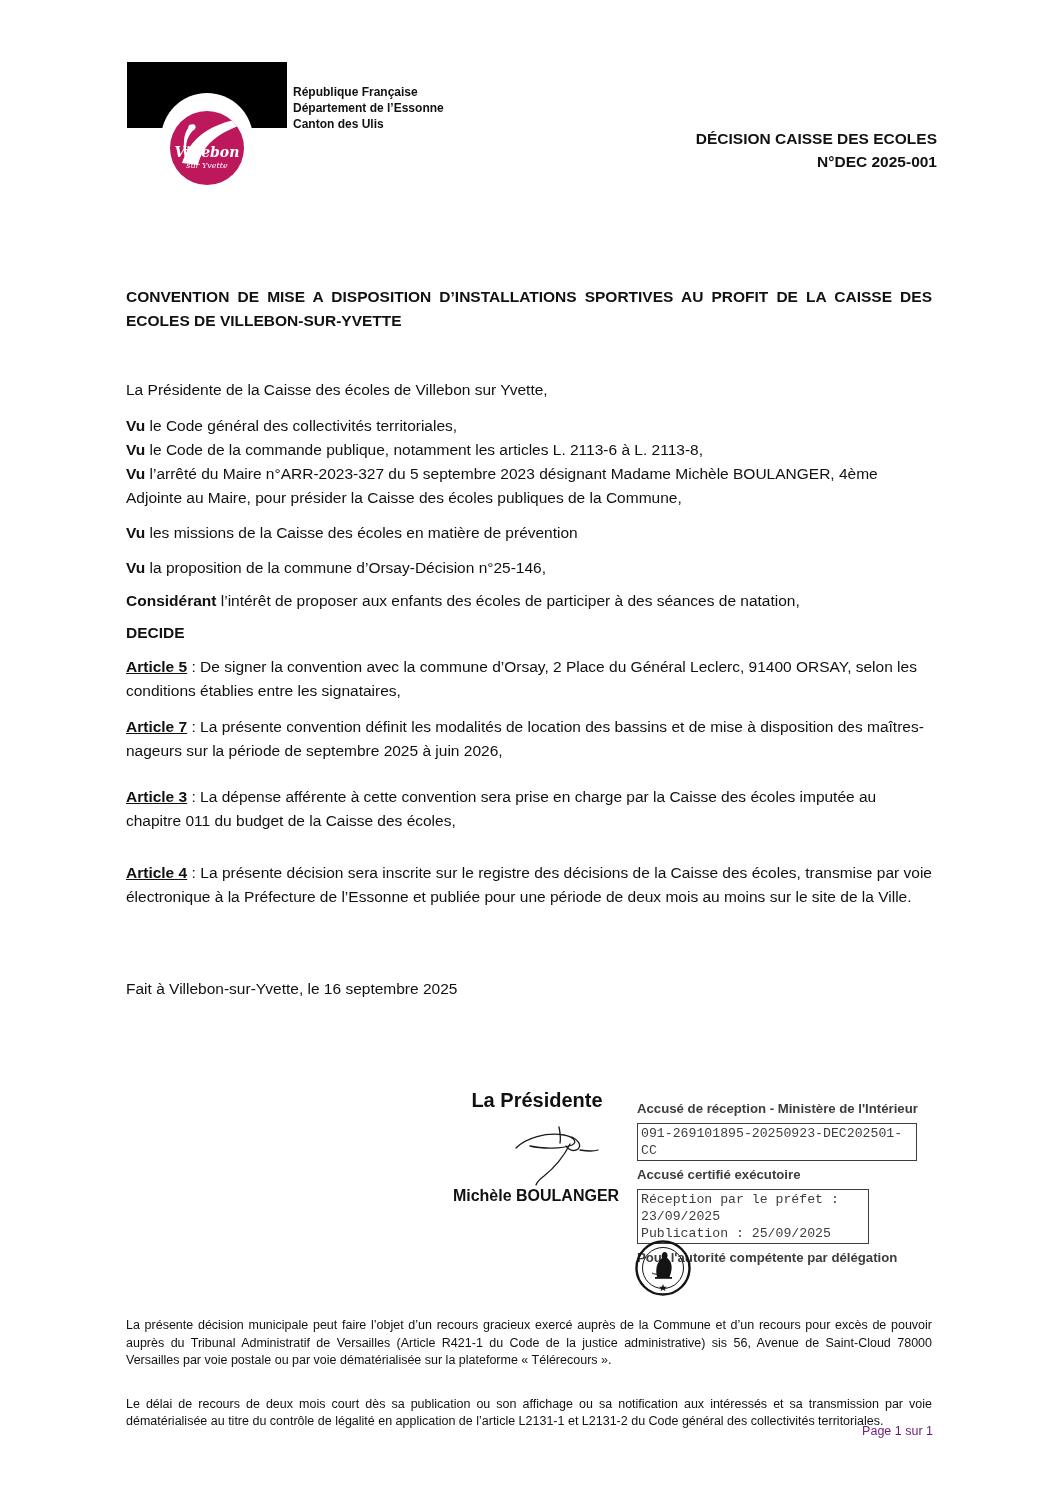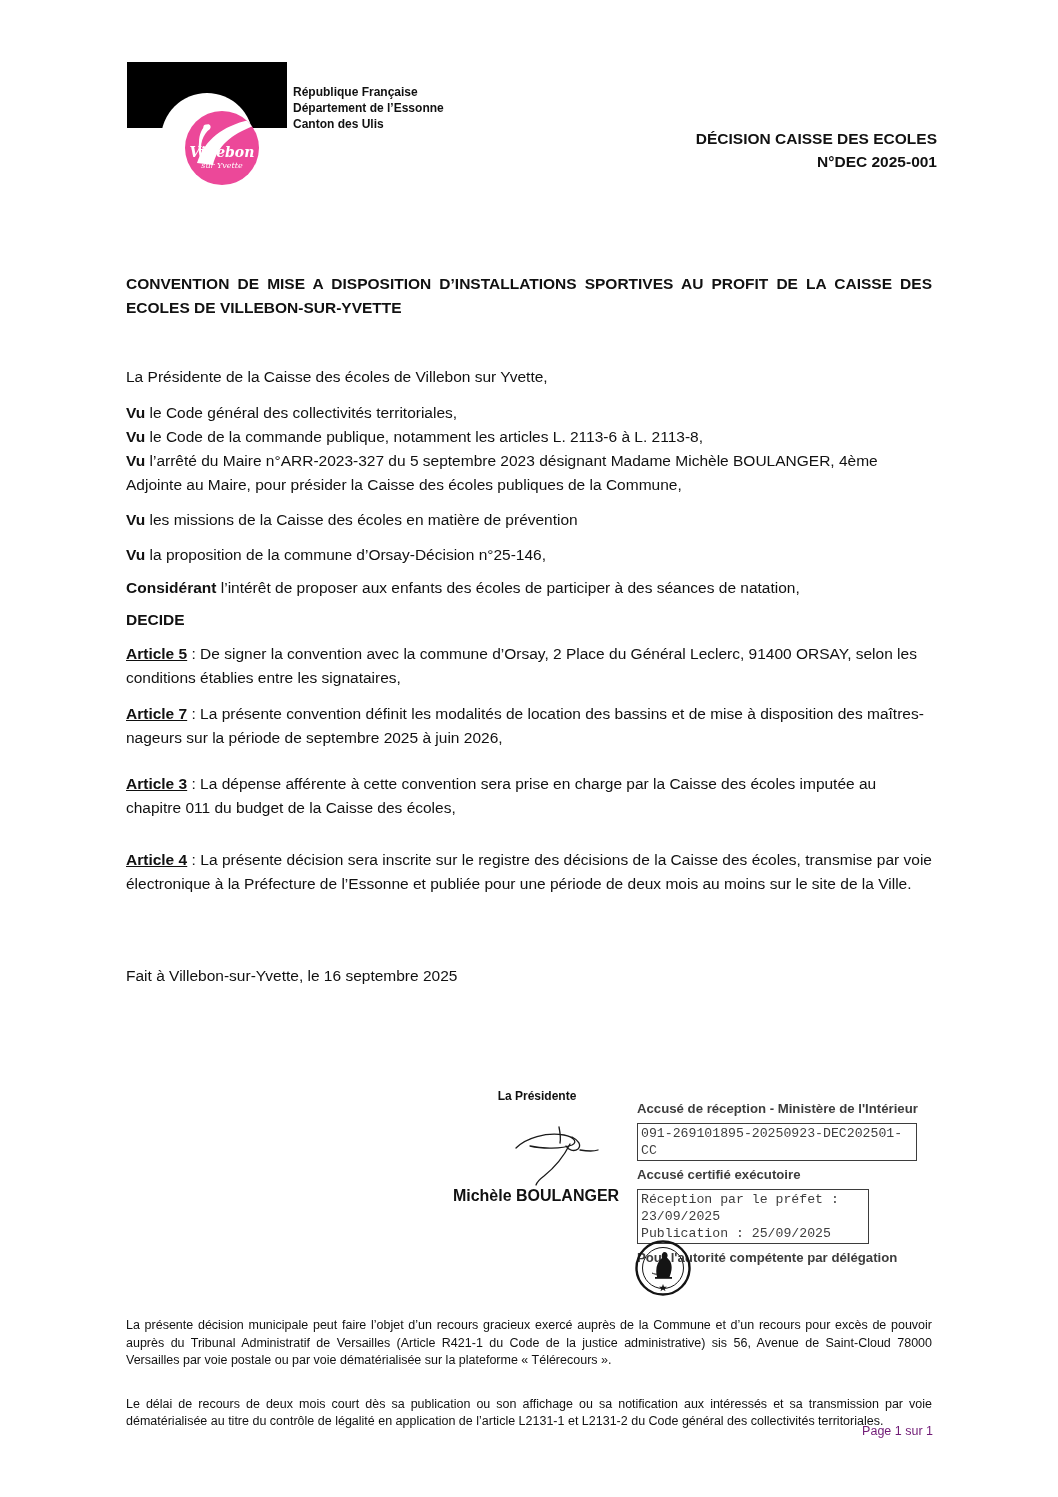--- a/index.html
+++ b/index.html
@@ -3,51 +3,51 @@
 <meta charset="utf-8">
 <style>
   html,body{margin:0;padding:0;background:#fff;}
   .page{position:relative;width:1058px;height:1497px;background:#ffffff;
         font-family:"Liberation Sans",sans-serif;color:#1a1a1a;overflow:hidden;}
 
   
   .logo{position:absolute;left:127px;top:62px;width:170px;height:130px;}
   .logo-rect{position:absolute;left:0;top:0;width:160px;height:66px;background:#000;}
   .logo-ring{position:absolute;left:34px;top:31px;width:92px;height:92px;border-radius:50%;background:#fff;}
-  .logo-disc{position:absolute;left:58px;top:49px;width:74px;height:74px;border-radius:50%;background:#ec4899;overflow:hidden;}
+  .logo-disc{position:absolute;left:43px;top:49px;width:74px;height:74px;border-radius:50%;background:#be185d;overflow:hidden;}
   .logo-disc svg{position:absolute;left:0;top:0;}
   .logo-city{position:absolute;left:0;top:34px;width:74px;text-align:center;color:#fff;
              font-family:"DejaVu Serif",serif;font-style:italic;font-weight:bold;font-size:14px;line-height:15px;}
   .logo-sub{position:absolute;left:0;top:50px;width:74px;text-align:center;color:#fff;
             font-family:"DejaVu Serif",serif;font-style:italic;font-size:8px;}
 
   .region{position:absolute;left:293px;top:84px;font-size:12px;font-weight:bold;line-height:16px;color:#111;}
 
   .doc-ref{position:absolute;right:121px;top:127px;text-align:right;font-weight:bold;
            font-size:15.5px;line-height:23px;color:#111;}
 
   
-  .body-text{position:absolute;left:126px;top:272px;width:806px;font-size:15.5px;line-height:24px;color:#111;}
+  .body-text{position:absolute;left:126px;top:285px;width:806px;font-size:15.5px;line-height:24px;color:#111;}
   .body-text p{margin:0;}
   .doc-title{font-weight:bold;text-align:justify;margin:0 0 45px 0 !important;}
   .b{font-weight:bold;}
   .u{text-decoration:underline;}
   .just{text-align:justify;}
   .mb12{margin-bottom:12px !important;}
   .mt11{margin-top:11px !important;}
   .mt9{margin-top:9px !important;}
   .mt8{margin-top:8px !important;}
   .mt10{margin-top:10px !important;}
   .mt12{margin-top:12px !important;}
   .mt22{margin-top:22px !important;}
   .mt28{margin-top:28px !important;}
   .mt68{margin-top:68px !important;}
 
   
-  .sig-role{position:absolute;left:427px;top:1089px;width:220px;text-align:center;font-weight:bold;font-size:12px;color:#111;}
+  .sig-role{position:absolute;left:427px;top:1089px;width:220px;text-align:center;font-weight:bold;font-size:20px;color:#111;}
   .sig-script{position:absolute;left:512px;top:1124px;}
   .sig-name{position:absolute;left:405px;top:1187px;width:262px;text-align:center;font-weight:bold;font-size:16px;color:#111;}
 
   
   .stamp{position:absolute;left:637px;top:1100px;width:300px;font-size:13.2px;line-height:17px;color:#3d3d3d;}
   .stamp .row{margin-bottom:6px;font-weight:bold;}
   .stamp .box{border:1px solid #3d3d3d;padding:1px 3px;margin-bottom:5px;font-family:Liberation Mono, monospace;}
   .stamp .box-id{width:272px;}
   .stamp .box-dates{width:224px;}
   .seal{position:absolute;left:634px;top:1239px;}

